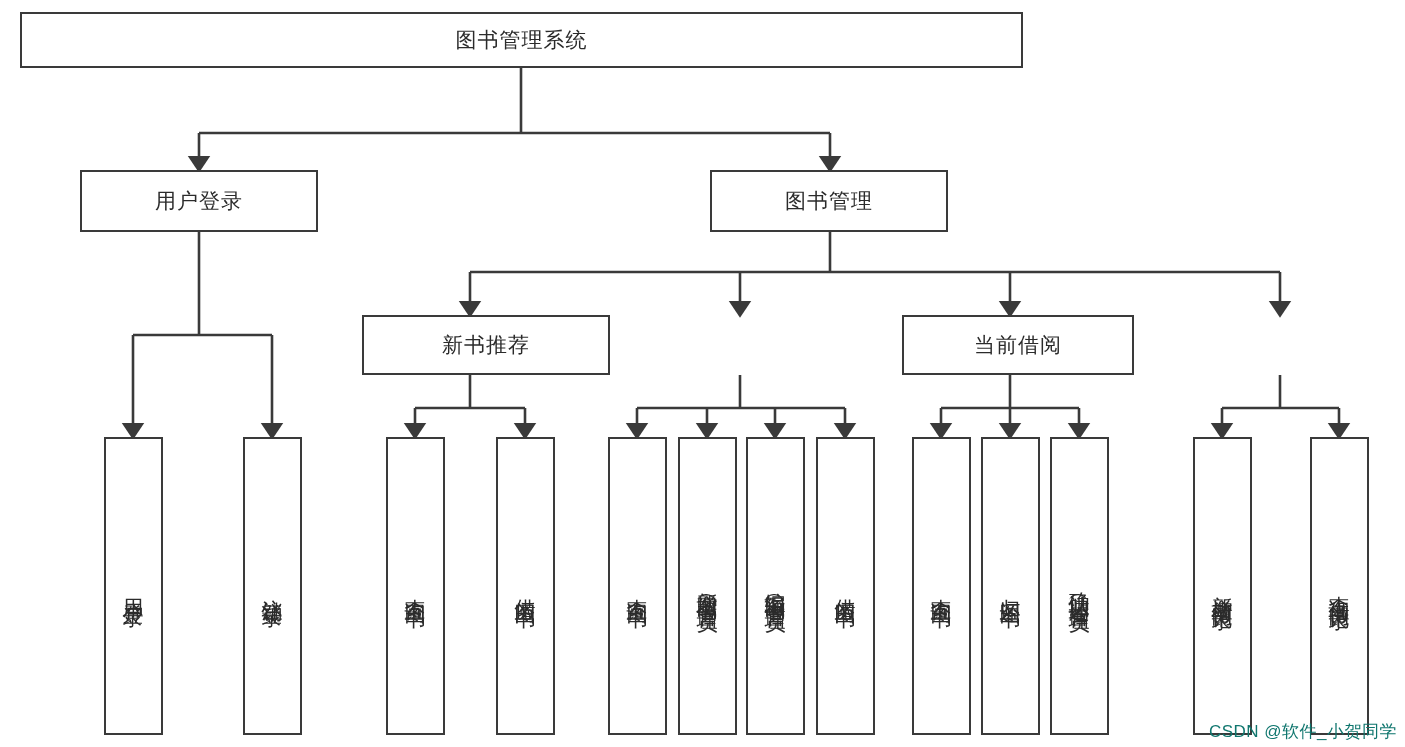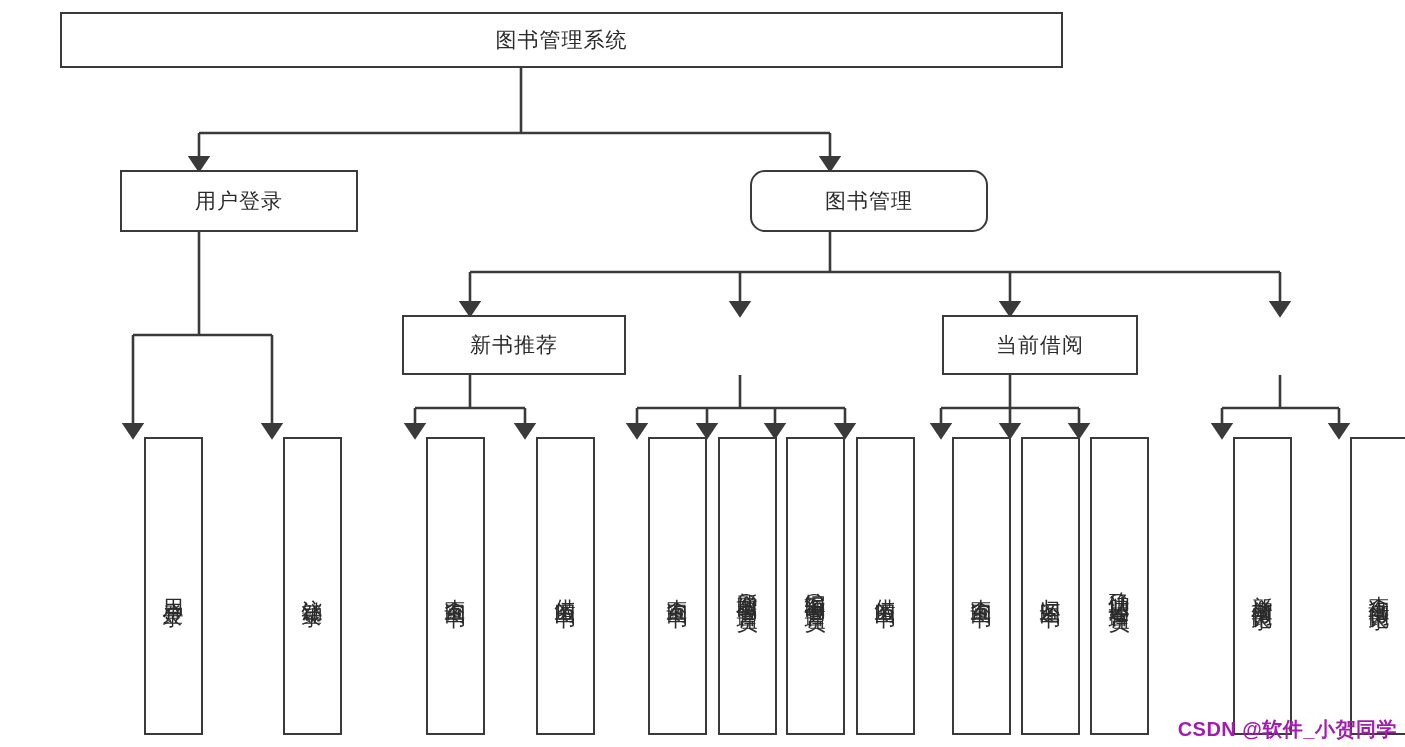--- a/index.html
+++ b/index.html
@@ -27,21 +27,20 @@
   }
   .node {
     position: absolute;
     box-sizing: border-box;
     background: #ffffff;
     border: 2px solid #3a3a3a;
     display: flex;
     align-items: center;
     justify-content: center;
     color: #2b2b2b;
-    margin-left: 40px;
   }
   .node.h {
     
     font-size: 21px;
     letter-spacing: 1px;
   }
   .node.v {
     
     font-size: 21px;
   }
@@ -53,25 +52,24 @@
     white-space: nowrap;
     padding-top: 4px;
   }
   .node .htext {
     white-space: nowrap;
   }
   #watermark {
     position: absolute;
     right: 8px;
     bottom: 4px;
-    font-size: 20px;
-    color: #a21caf;
+    font-size: 17px;
+    color: #0f766e;
     white-space: nowrap;
     letter-spacing: 0.5px;
-    font-weight: bold;
   }
 </style>
 </head>
 <body>
 
 <div id="canvas">
 
   <svg id="edges" viewBox="0 0 1405 747">
     <defs>
       <marker id="arrow" markerWidth="10" markerHeight="10" refX="3.2" refY="5" orient="auto" markerUnits="strokeWidth">
@@ -125,30 +123,30 @@
   </svg>
 
   <div class="node h" style="left:20px; top:12px; width:1003px; height:56px;">
     <span class="htext">图书管理系统</span>
   </div>
 
   <div class="node h" style="left:80px; top:170px; width:238px; height:62px;">
     <span class="htext">用户登录</span>
   </div>
 
-  <div class="node h" style="left:710px; top:170px; width:238px; height:62px;border-radius:15px;">
+  <div class="node h" style="left:710px; top:170px; width:238px; height:62px;">
     <span class="htext">图书管理</span>
   </div>
 
-  <div class="node h" style="left:362px; top:315px; width:224px; height:60px;">
+  <div class="node h" style="left:362px; top:315px; width:248px; height:60px;">
     <span class="htext">新书推荐</span>
   </div>
 
 
-  <div class="node h" style="left:902px; top:315px; width:196px; height:60px;">
+  <div class="node h" style="left:902px; top:315px; width:232px; height:60px;">
     <span class="htext">当前借阅</span>
   </div>
 
 
   <div class="node v" style="left:104px; top:437px; width:59px; height:298px;">
     <span class="vtext">用户登录</span>
   </div>
 
   <div class="node v" style="left:243px; top:437px; width:59px; height:298px;">
     <span class="vtext">注销登录</span>

